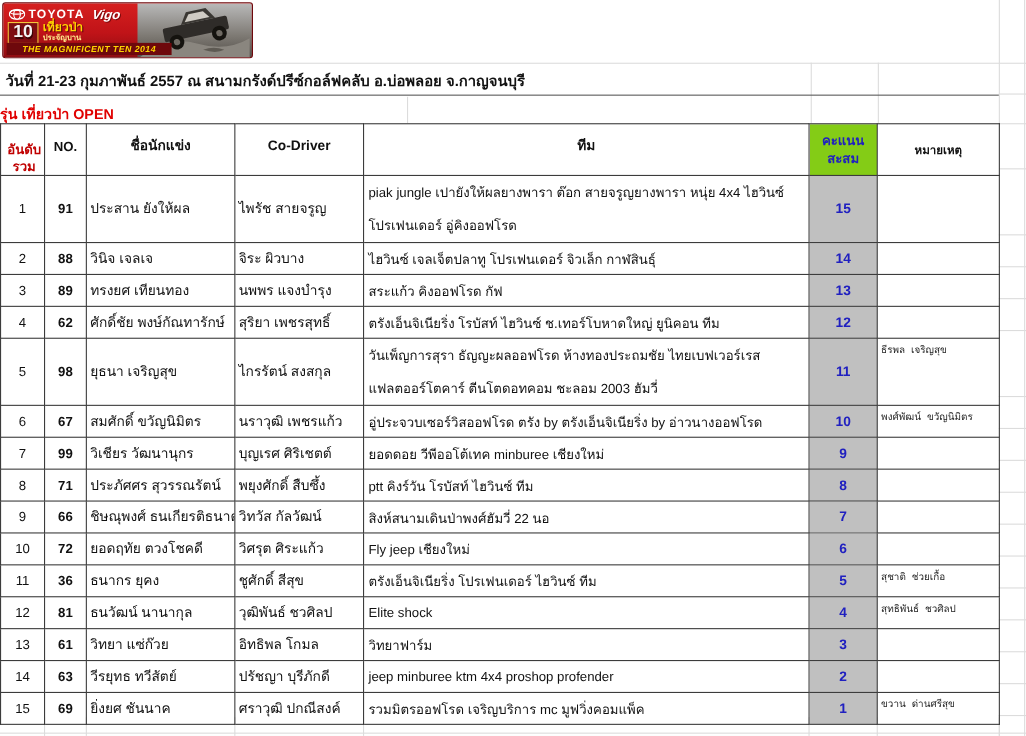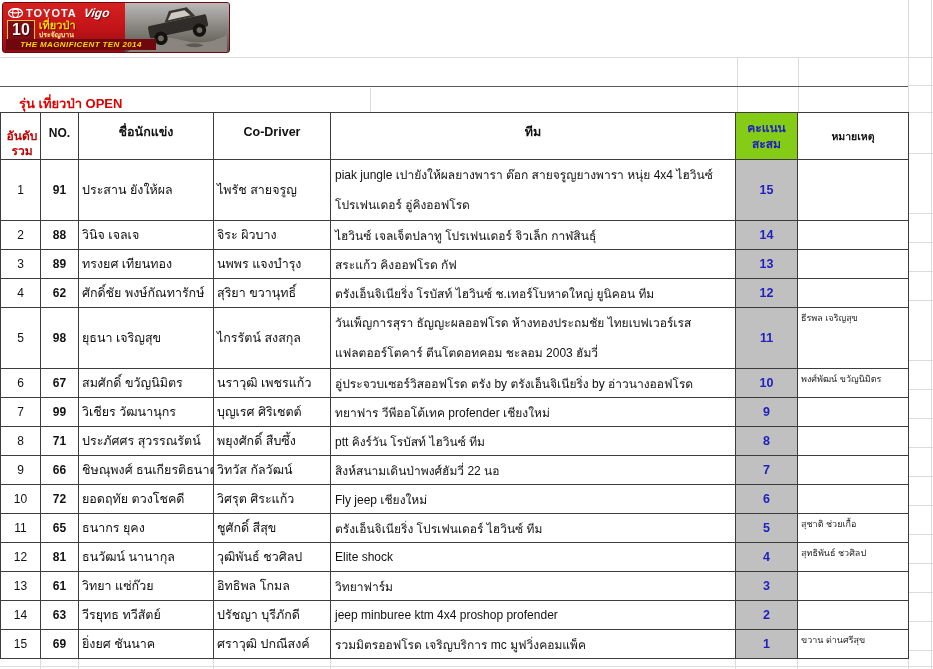--- a/index.html
+++ b/index.html
@@ -24,21 +24,21 @@
   .thai-title { display:flex; flex-direction:column; line-height:10px; }
   .thai-t1 { color:#ffd400; font-weight:bold; font-size:11px; text-shadow:1px 1px 0 #6e080c; }
   .thai-t2 { color:#ffe98a; font-weight:bold; font-size:7px; }
   .strip { position:absolute; left:3px; bottom:2px; width:150px; background:#6e080c;
            color:#ffd400; font-weight:bold; font-style:italic; font-size:8px;
            letter-spacing:.4px; text-align:center; padding:1px 0; }
 
   
   .date-line { position:absolute; left:5px; top:62px; font-size:13.5px; font-weight:bold; color:#111; white-space:nowrap; }
   .date-underline { position:absolute; left:0; top:86px; width:908px; border-top:1px solid #5a5a5a; }
-  .class-line { position:absolute; left:19px; top:93px; font-size:13px; font-weight:bold; }
+  .class-line { position:absolute; left:0; top:93px; font-size:13px; font-weight:bold; }
 
   
   .gl { position:absolute; background:#dcdcdc; }
   .gl-h { height:1px; }
   .gl-v { width:1px; }
 
   
   table.results { position:absolute; left:0; top:112px; width:908px; border-collapse:collapse;
                   table-layout:fixed; font-size:12px; color:#111; }
   table.results th, table.results td { border:1px solid #3c3c3c; overflow:hidden; }
@@ -51,21 +51,21 @@
   th.h-note { font-size:10.5px; font-weight:normal; }
 
   tr.row { height:29px; }
   tr.row.tall { height:60px; }
   td.c-rank { text-align:center; font-size:12px; }
   td.c-no { text-align:center; font-weight:bold; font-size:12px; }
   td.c-driver, td.c-codriver { padding-left:3px; font-size:12.5px; white-space:nowrap; }
   td.c-team { padding-left:4px; font-size:12px; white-space:pre-line; }
   tr.row.tall td.c-team { line-height:30px; }
   td.c-score { text-align:center; font-weight:bold; font-size:12.5px; }
-  td.c-note { font-size:9px; vertical-align:top; padding:3px 0 0 3px; color:#222; white-space:nowrap; }
+  td.c-note { font-size:9px; vertical-align:top; padding:3px 0 0 3px; color:#222; white-space:nowrap;font-family:Liberation Mono, monospace; }
 
   
   .bottom-hline { position:absolute; left:0; top:666px; width:933px; height:1px; background:#dcdcdc; }
 </style>
 </head>
 <body>
 
 <div id="page">
 
   <div class="banner">
@@ -136,20 +136,21 @@
       <div class="gl gl-v" style="left: 40px; top: 652px; height: 17px;"></div>
       <div class="gl gl-v" style="left: 78px; top: 652px; height: 17px;"></div>
       <div class="gl gl-v" style="left: 213px; top: 652px; height: 17px;"></div>
       <div class="gl gl-v" style="left: 330px; top: 652px; height: 17px;"></div>
       <div class="gl gl-v" style="left: 735px; top: 652px; height: 17px;"></div>
       <div class="gl gl-v" style="left: 797px; top: 652px; height: 17px;"></div>
       <div class="gl gl-v" style="left: 908px; top: 652px; height: 17px;"></div>
     </div>
   <div class="bottom-hline"></div>
 
+  <div class="date-line">วันที่ 21-23 กุมภาพันธ์ 2557  ณ สนามกรังด์ปรีซ์กอล์ฟคลับ อ.บ่อพลอย จ.กาญจนบุรี</div>
   <div class="date-underline"></div>
   <div class="class-line" style="color: rgb(224, 0, 0);">รุ่น เที่ยวป่า OPEN</div>
 
   <table class="results">
     <colgroup>
       <col style="width:40px">
         <col style="width:38px">
         <col style="width:135px">
       <col style="width:117px">
         <col style="width:405px">
@@ -199,21 +200,21 @@
           <td class="c-driver">ทรงยศ เทียนทอง</td>
           <td class="c-codriver">นพพร แจงบำรุง</td>
           <td class="c-team">สระแก้ว คิงออฟโรด กัฟ</td>
           <td class="c-score" style="background: rgb(192, 192, 192); color: rgb(32, 32, 192);">13</td>
           <td class="c-note"></td>
         </tr>
         <tr class="row">
           <td class="c-rank">4</td>
           <td class="c-no">62</td>
           <td class="c-driver">ศักดิ์ชัย พงษ์กัณทารักษ์</td>
-          <td class="c-codriver">สุริยา ขวานุทธิ์</td>
+          <td class="c-codriver">สุริยา เพชรสุทธิ์</td>
           <td class="c-team">ตรังเอ็นจิเนียริ่ง โรบัสท์ ไฮวินซ์ ช.เทอร์โบหาดใหญ่ ยูนิคอน ทีม</td>
           <td class="c-score" style="background: rgb(192, 192, 192); color: rgb(32, 32, 192);">12</td>
           <td class="c-note"></td>
         </tr>
         <tr class="row tall">
           <td class="c-rank">5</td>
           <td class="c-no">98</td>
           <td class="c-driver">ยุธนา เจริญสุข</td>
           <td class="c-codriver">ไกรรัตน์ สงสกุล</td>
           <td class="c-team">วันเพ็ญการสุรา ธัญญะผลออฟโรด ห้างทองประถมชัย ไทยเบฟเวอร์เรส
@@ -228,21 +229,21 @@
           <td class="c-codriver">นราวุฒิ เพชรแก้ว</td>
           <td class="c-team">อู่ประจวบเซอร์วิสออฟโรด ตรัง by ตรังเอ็นจิเนียริ่ง by อ่าวนางออฟโรด</td>
           <td class="c-score" style="background: rgb(192, 192, 192); color: rgb(32, 32, 192);">10</td>
           <td class="c-note">พงศ์พัฒน์ ขวัญนิมิตร</td>
         </tr>
         <tr class="row">
           <td class="c-rank">7</td>
           <td class="c-no">99</td>
           <td class="c-driver">วิเชียร วัฒนานุกร</td>
           <td class="c-codriver">บุญเรศ ศิริเชตต์</td>
-          <td class="c-team">ทยาฟาร วีพีออโต้เทค profender เชียงใหม่</td>
+          <td class="c-team">ยอดดอย วีพีออโต้เทค minburee เชียงใหม่</td>
           <td class="c-score" style="background: rgb(192, 192, 192); color: rgb(32, 32, 192);">9</td>
           <td class="c-note"></td>
         </tr>
         <tr class="row">
           <td class="c-rank">8</td>
           <td class="c-no">71</td>
           <td class="c-driver">ประภัศศร สุวรรณรัตน์</td>
           <td class="c-codriver">พยุงศักดิ์ สืบซึ้ง</td>
           <td class="c-team">ptt คิงร์วัน โรบัสท์ ไฮวินซ์ ทีม</td>
           <td class="c-score" style="background: rgb(192, 192, 192); color: rgb(32, 32, 192);">8</td>
@@ -261,21 +262,21 @@
           <td class="c-rank">10</td>
           <td class="c-no">72</td>
           <td class="c-driver">ยอดฤทัย ตวงโชคดี</td>
           <td class="c-codriver">วิศรุต ศิระแก้ว</td>
           <td class="c-team">Fly jeep เชียงใหม่</td>
           <td class="c-score" style="background: rgb(192, 192, 192); color: rgb(32, 32, 192);">6</td>
           <td class="c-note"></td>
         </tr>
         <tr class="row">
           <td class="c-rank">11</td>
-          <td class="c-no">65</td>
+          <td class="c-no">36</td>
           <td class="c-driver">ธนากร ยุคง</td>
           <td class="c-codriver">ชูศักดิ์ สีสุข</td>
           <td class="c-team">ตรังเอ็นจิเนียริ่ง โปรเฟนเดอร์ ไฮวินซ์ ทีม</td>
           <td class="c-score" style="background: rgb(192, 192, 192); color: rgb(32, 32, 192);">5</td>
           <td class="c-note">สุชาติ ช่วยเกื้อ</td>
         </tr>
         <tr class="row">
           <td class="c-rank">12</td>
           <td class="c-no">81</td>
           <td class="c-driver">ธนวัฒน์ นานากุล</td>

